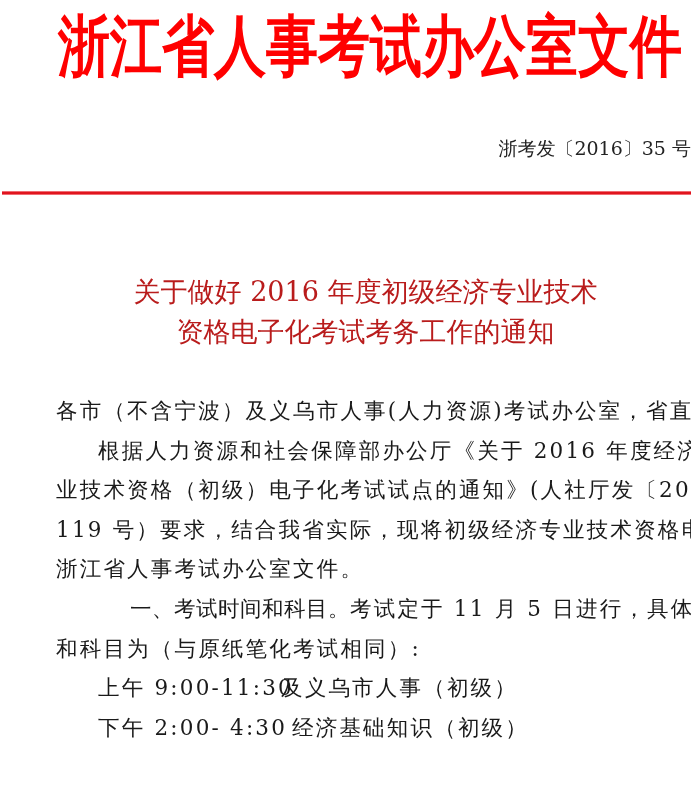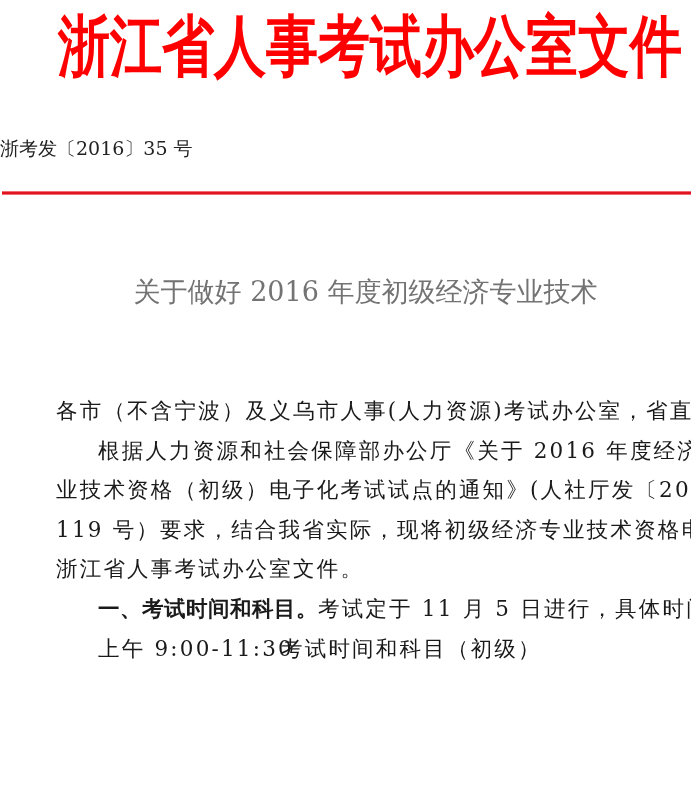--- a/index.html
+++ b/index.html
@@ -29,21 +29,21 @@
       white-space: nowrap;
       text-align: center;
       transform: scaleY(1.28);
       transform-origin: center center;
     }
     .doc-number {
       position: absolute;
       left: 0;
       top: 134px;
       width: 691px;
-      text-align: left;
+      text-align: right;
       font-size: 19px;
       line-height: 28px;
       color: #222;
       white-space: nowrap;
     }
     .red-rule {
       position: absolute;
       left: 2px;
       top: 191px;
       width: 689px;
@@ -54,21 +54,21 @@
     }
     .notice-heading {
       position: absolute;
       left: 0;
       top: 272px;
       width: 691px;
       text-align: center;
       font-family: "DejaVu Serif", "Liberation Serif", serif;
       font-size: 27px;
       line-height: 40px;
-      color: #737373;
+      color: #b91c1c;
       white-space: nowrap;
       padding-left: 40px;
     }
     .notice-heading .hline { display: block; }
     .body-text {
       position: absolute;
       left: 56px;
       top: 391px;
       width: 590px;
       font-size: 21.5px;
@@ -77,45 +77,49 @@
       letter-spacing: 2.2px;
     }
     .line {
       display: block;
       white-space: nowrap;
       height: 39.6px;
     }
     .indent { padding-left: 42px; }
     .bold-lead {
       font-family: "DejaVu Sans", "Liberation Sans", sans-serif;
-      font-weight: bold;
+      font-weight: normal;
       letter-spacing: 0.5px;
+      margin-left: 32px;
     }
     .sched-time { display: inline-block; }
     .sched-subject { display: inline-block; }
     .sched-row-1 .sched-time { width: 183px; }
     .sched-row-2 .sched-time { width: 194px; }
   </style>
 </head>
 <body>
 
 <div class="doc-header-title">浙江省人事考试办公室文件</div>
 
 <div class="doc-number">浙考发〔2016〕35 号</div>
 
 <div class="red-rule"></div>
 
 <div class="notice-heading">
   <span class="hline">关于做好 2016 年度初级经济专业技术</span>
+  <span class="hline">资格电子化考试考务工作的通知</span>
 </div>
 
 <div class="body-text">
   <span class="line">各市（不含宁波）及义乌市人事(人力资源)考试办公室，省直和</span>
 
   <span class="line indent">根据人力资源和社会保障部办公厅《关于 2016 年度经济专</span>
   <span class="line">业技术资格（初级）电子化考试试点的通知》(人社厅发〔2016〕</span>
   <span class="line">119 号）要求，结合我省实际，现将初级经济专业技术资格电子</span>
   <span class="line">浙江省人事考试办公室文件。</span>
 
   <span class="line indent"><span class="bold-lead">一、考试时间和科目。</span><span>考试定于 11 月 5 日进行，具体时间</span></span>
+  <span class="line">和科目为（与原纸笔化考试相同）:</span>
 
-  <span class="line indent sched-row-1"><span class="sched-time">上午 9:00-11:30</span><span class="sched-subject">考试时间和科目（初级）</span></span>
+  <span class="line indent sched-row-1"><span class="sched-time">上午 9:00-11:30</span><span class="sched-subject">及义乌市人事（初级）</span></span>
+  <span class="line indent sched-row-2"><span class="sched-time">下午 2:00- 4:30</span><span class="sched-subject">经济基础知识（初级）</span></span>
 </div>
 
 </body></html>

